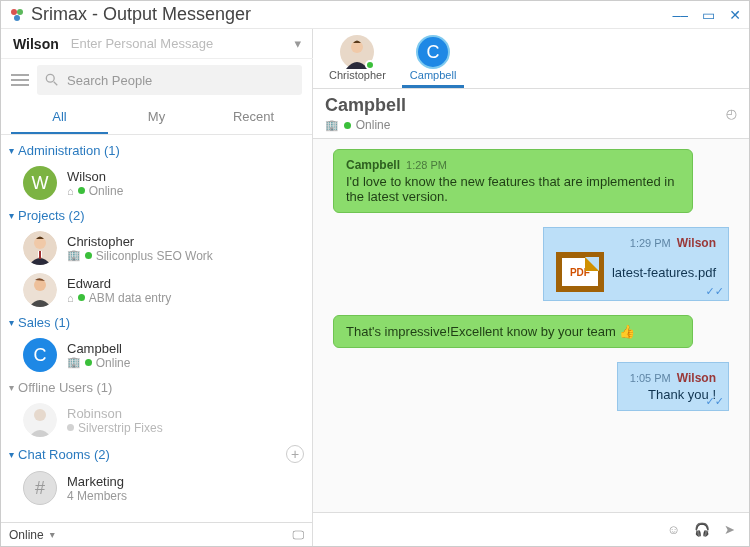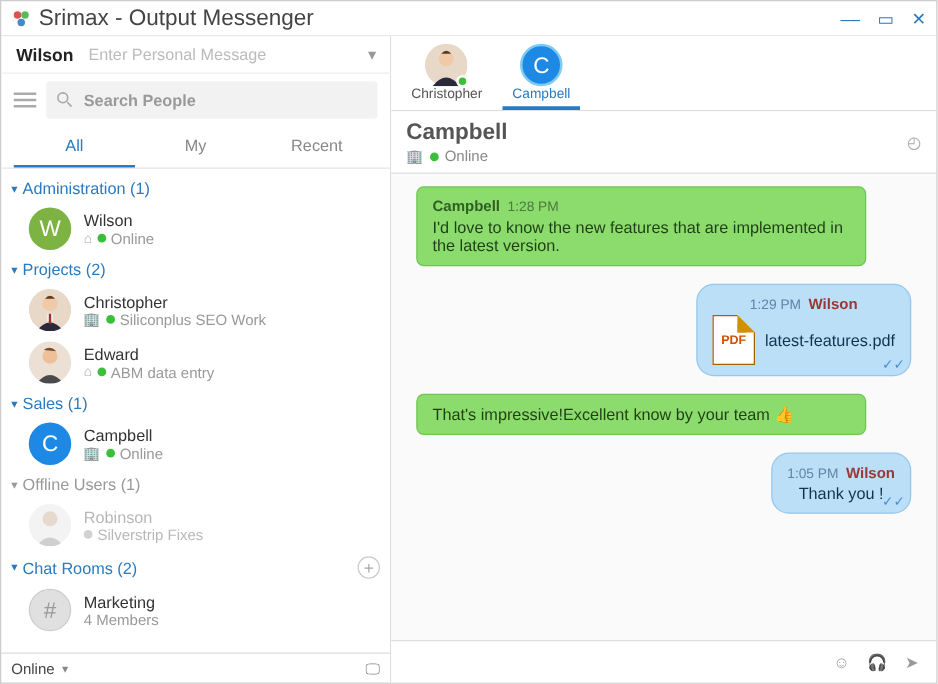--- a/index.html
+++ b/index.html
@@ -9,21 +9,21 @@
 .titlebar .logo svg { width: 16px; height: 16px; }
 .titlebar .title { font-size: 18px; color: #444; }
 .titlebar .winbtns { margin-left: auto; display: flex; gap: 14px; }
 .titlebar .winbtns span { color: #2a7abf; font-size: 14px; cursor: pointer; }
 .topuser { height: 30px; display: flex; align-items: center; padding: 0 12px; border-bottom: 1px solid #eee; width: 312px; }
 .topuser .uname { font-weight: bold; font-size: 14px; color: #222; }
 .topuser .pmsg { color: #bbb; margin-left: 12px; flex: 1; }
 .topuser .caret { color: #999; }
 .main { display: flex; height: calc(100% - 28px); }
 .left { width: 312px; border-right: 1px solid #ddd; display: flex; flex-direction: column; }
-.searchrow { display: flex; align-items: center; padding: 6px 10px; gap: 8px; font-weight: bold; }
+.searchrow { display: flex; align-items: center; padding: 6px 10px; gap: 8px; }
 .menuicon { width: 18px; display: flex; flex-direction: column; gap: 3px; cursor: pointer; }
 .menuicon div { height: 2px; background: #aaa; }
 .searchbox { flex: 1; background: #f2f2f2; border-radius: 3px; height: 30px; display: flex; align-items: center; padding: 0 8px; color: #999; gap: 8px; }
 .searchbox svg { width: 14px; height: 14px; }
 .tabs { display: flex; border-bottom: 1px solid #e5e5e5; padding: 0 10px; }
 .tabs .tab { flex: 1; text-align: center; padding: 8px 0; color: #888; cursor: pointer; }
 .tabs .tab.active { color: #2a7abf; border-bottom: 2px solid #2a7abf; }
 .list { flex: 1; overflow-y: auto; padding-top: 4px; }
 .grouphead { display: flex; align-items: center; padding: 4px 8px; color: #2a7abf; font-size: 13px; cursor: pointer; }
 .grouphead.offline { color: #999; }
@@ -53,30 +53,30 @@
 .chattab .ava.blue { background: #1e88e5; color: #fff; font-size: 18px; border: 2px solid #7fcaf0; }
 .chattab .ava .status { width: 10px; height: 10px; background: #3bbf3b; border: 2px solid #fff; border-radius: 50%; position: absolute; bottom: -1px; right: -1px; }
 .chatheader { border-bottom: 1px solid #ddd; padding: 6px 12px; display: flex; align-items: center; background: #fff; }
 .chatheader .hname { font-size: 18px; font-weight: bold; color: #555; }
 .chatheader .hstatus { color: #888; font-size: 12px; display: flex; gap: 5px; align-items: center; margin-top: 2px; }
 .chatheader .clock { margin-left: auto; color: #aaa; }
 .chatbody { flex: 1; overflow-y: auto; padding: 10px 20px; }
 .msg { margin-bottom: 14px; }
 .msg.in .bubble { background: #8bdc6c; border: 1px solid #6fc452; border-radius: 6px; padding: 8px 12px; max-width: 360px; }
 .msg.out { text-align: right; }
-.msg.out .bubble { background: #bcdff8; border: 1px solid #96c6ea; border-radius: 14px; padding: 8px 12px; display: inline-block; max-width: 300px; text-align: center; position: relative; }
+.msg.out .bubble { background: #bcdff8; border: 1px solid #96c6ea; border-radius: 0; padding: 8px 12px; display: inline-block; max-width: 300px; text-align: right; position: relative; }
 .msg .mhead { font-size: 12px; margin-bottom: 2px; }
 .msg.in .mhead .sender { font-weight: bold; color: #2e6020; }
 .msg.in .mhead .time { color: #4a7a3d; font-size: 11px; margin-left: 6px; }
 .msg.out .mhead .sender { font-weight: bold; color: #9a3838; }
 .msg.out .mhead .time { color: #5e85a5; font-size: 11px; margin-right: 6px; }
 .msg .mtext { color: #1f3f15; font-size: 13px; }
 .msg.out .mtext { color: #103450; }
 .fileblk { display: flex; align-items: center; gap: 8px; }
-.fileicon { width: 34px; height: 40px; background: #fff; border: 1px solid #a16207; display: flex; align-items: center; justify-content: center; font-size: 10px; color: #d05000; font-weight: bold; position: relative; }
+.fileicon { width: 48px; height: 40px; background: #fff; border: 6px solid #a16207; display: flex; align-items: center; justify-content: center; font-size: 10px; color: #d05000; font-weight: bold; position: relative; }
 .fileicon::after { content: ""; position: absolute; right: -1px; top: -1px; border: 7px solid #bcdff8; border-left-color: #d09000; border-bottom-color: #d09000; }
 .checks { position: absolute; right: 4px; bottom: 2px; color: #4a90d9; font-size: 11px; }
 .chatfooter { border-top: 1px solid #ddd; height: 34px; display: flex; align-items: center; justify-content: flex-end; padding: 0 14px; gap: 14px; color: #999; background: #fff; }
 .chatfooter span { cursor: pointer; }
 .headsvg { width: 34px; height: 34px; }
 </style>
 </head>
 <body>
 
 <div class="titlebar">

